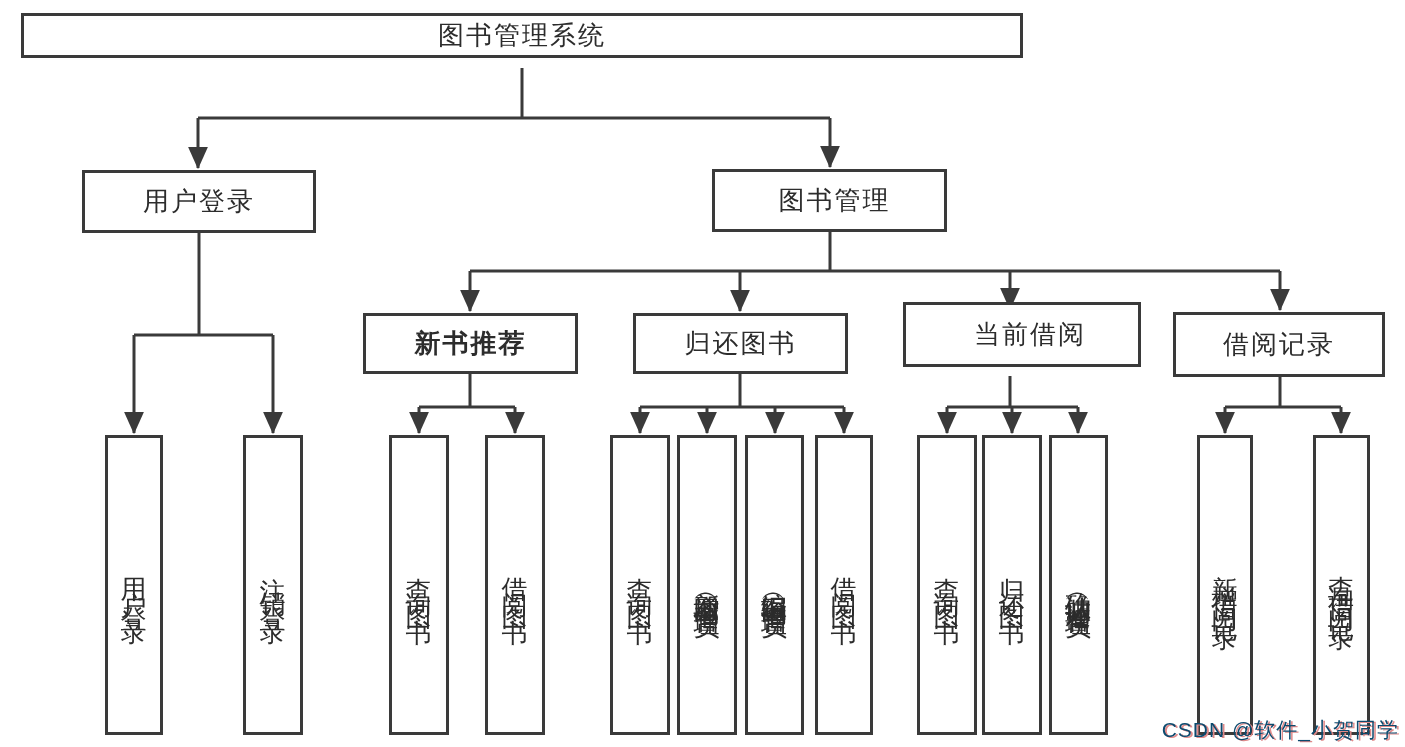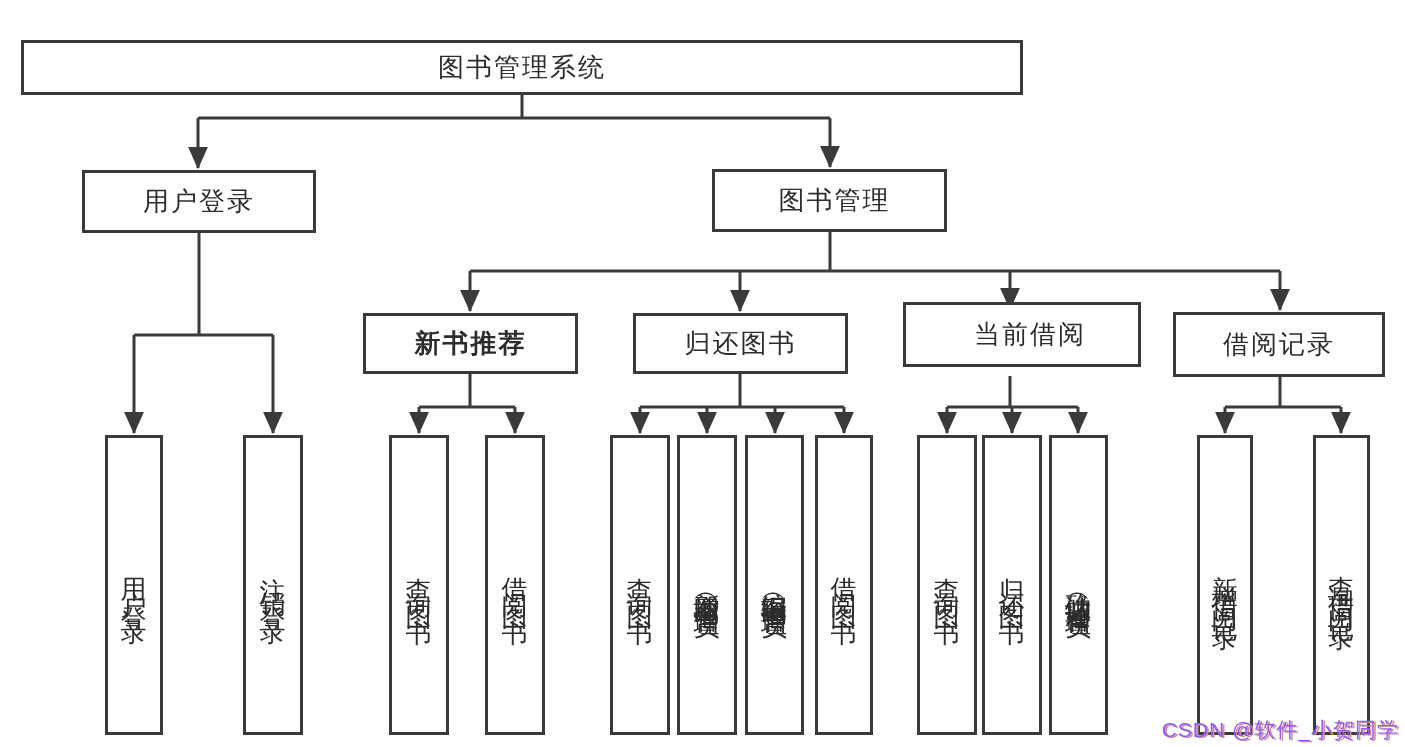--- a/index.html
+++ b/index.html
@@ -25,21 +25,21 @@
   .vbox .lbl{
     writing-mode:vertical-rl;
     text-orientation:mixed;
     letter-spacing:14px;
     white-space:nowrap;
     line-height:1;
   }
   .vbox.long .lbl{letter-spacing:3px;}
   .vbox.mid  .lbl{letter-spacing:10px;}
   
-  #root      {left:21px;  top:13px;  width:1002px; height:55px;margin-top:27px;}
+  #root      {left:21px;  top:13px;  width:1002px; height:45px;}
   #userlogin {left:82px;  top:170px; width:234px;  height:63px;}
   #bookmgmt  {left:712px; top:169px; width:235px;  height:63px;padding-left:10px;}
   #newbook   {left:363px; top:313px; width:215px;  height:61px;font-weight:bold;}
   #bookborrow{left:633px; top:313px; width:215px;  height:61px;}
   #curborrow {left:903px; top:302px; width:238px;  height:65px;padding-left:16px;}
   #records   {left:1173px;top:312px; width:212px;  height:65px;}
   
   #a1{left:105px; width:58px;}
   #a2{left:243px; width:60px;}
   #b1{left:389px; width:60px;}
@@ -50,21 +50,21 @@
   #c4{left:815px; width:58px;}
   #d1{left:917px; width:60px;}
   #d2{left:982px; width:60px;}
   #d3{left:1049px;width:59px;}
   #e1{left:1197px;width:56px;}
   #e2{left:1313px;width:57px;}
   .watermark{
     position:absolute;
     right:6px;bottom:3px;
     font-size:21px;
-    color:#8b5cf6;
+    color:#0c4a6e;
     text-shadow:2px 1px 0 #e08a8a;
     z-index:5;
     letter-spacing:1px;
   }
 </style>
 </head>
 <body>
 
 <div class="stage">
 

